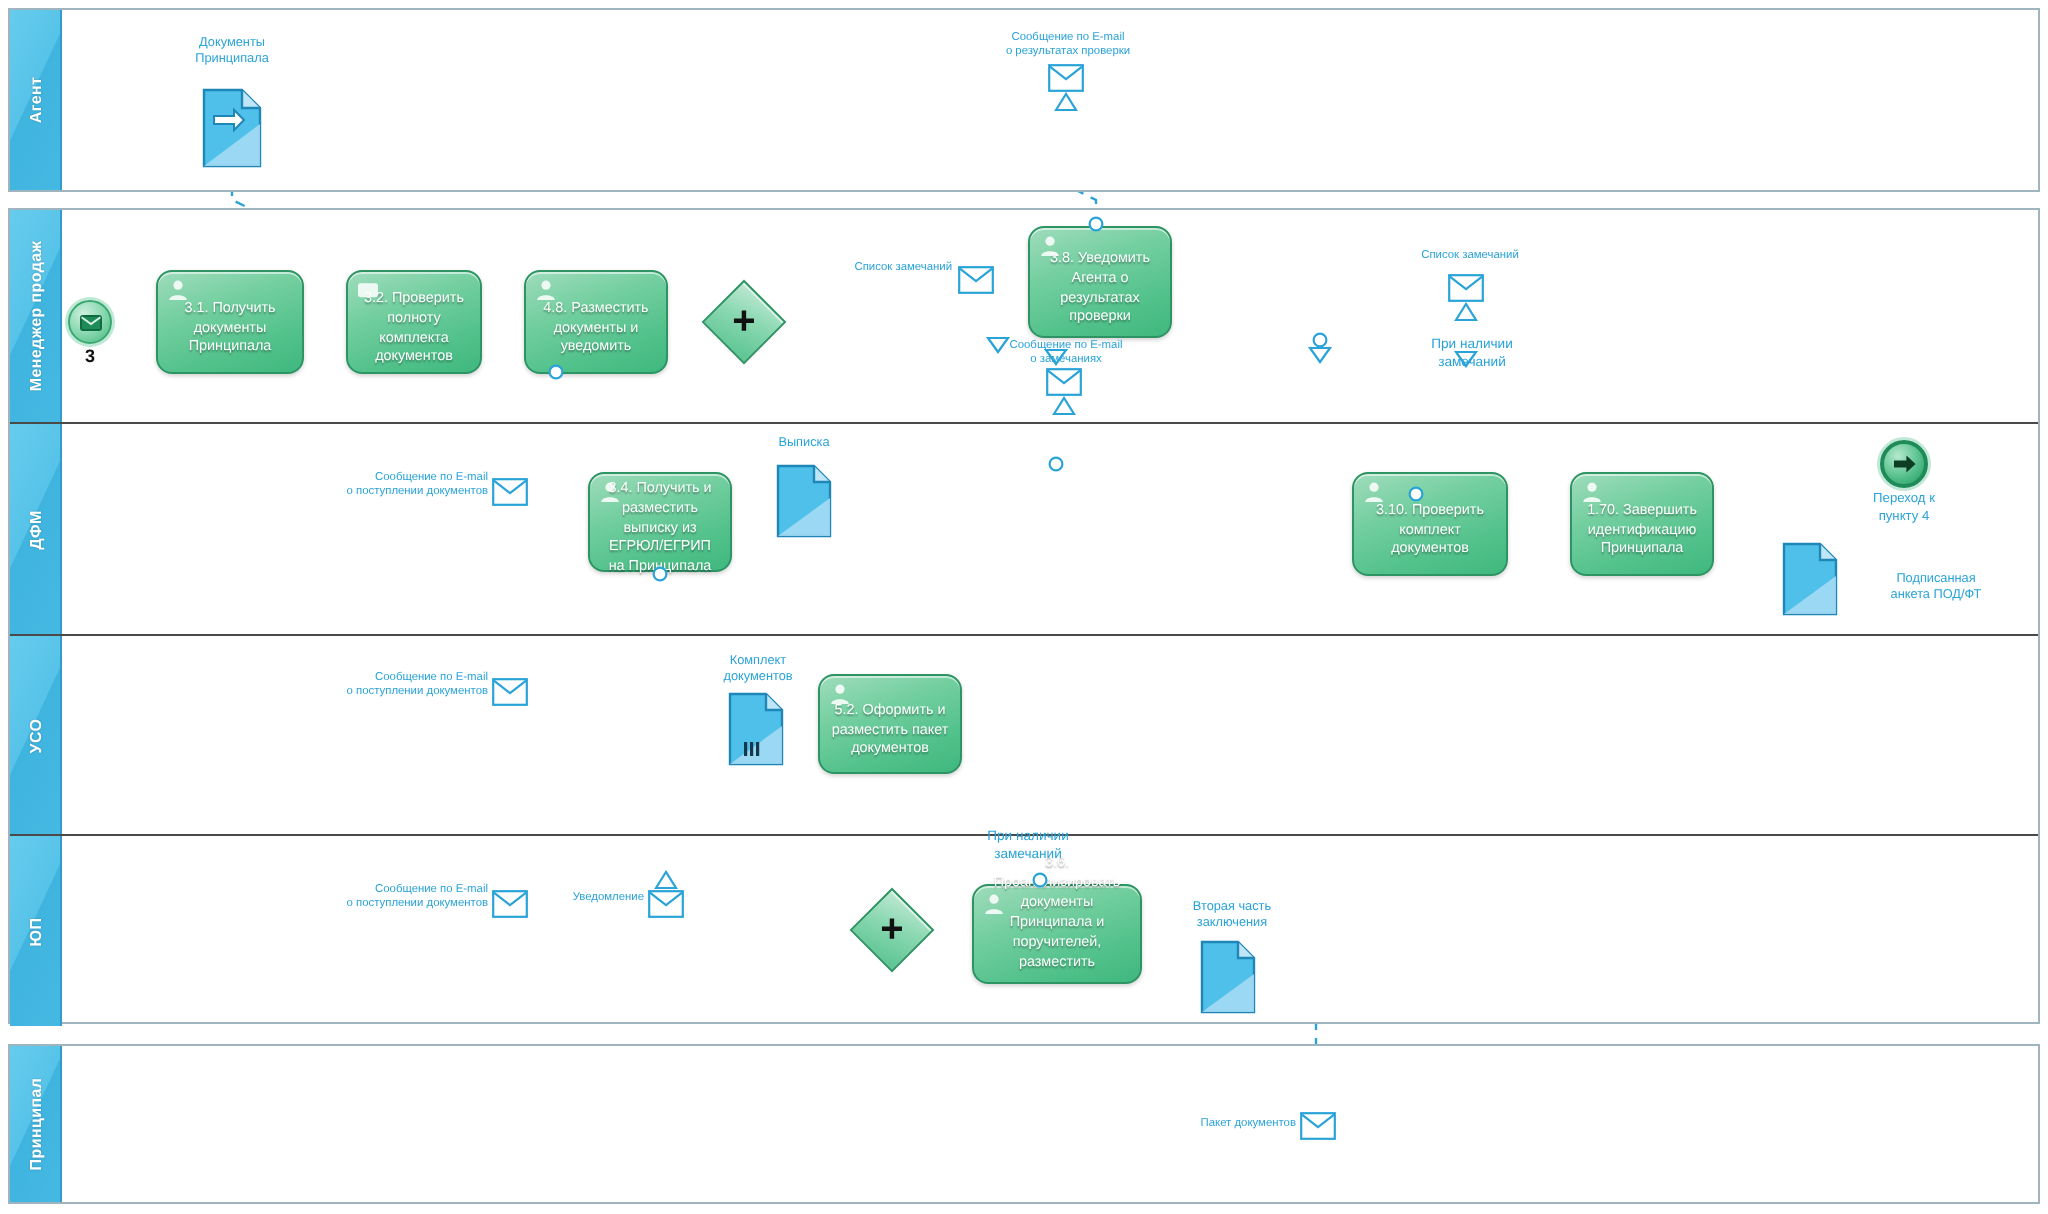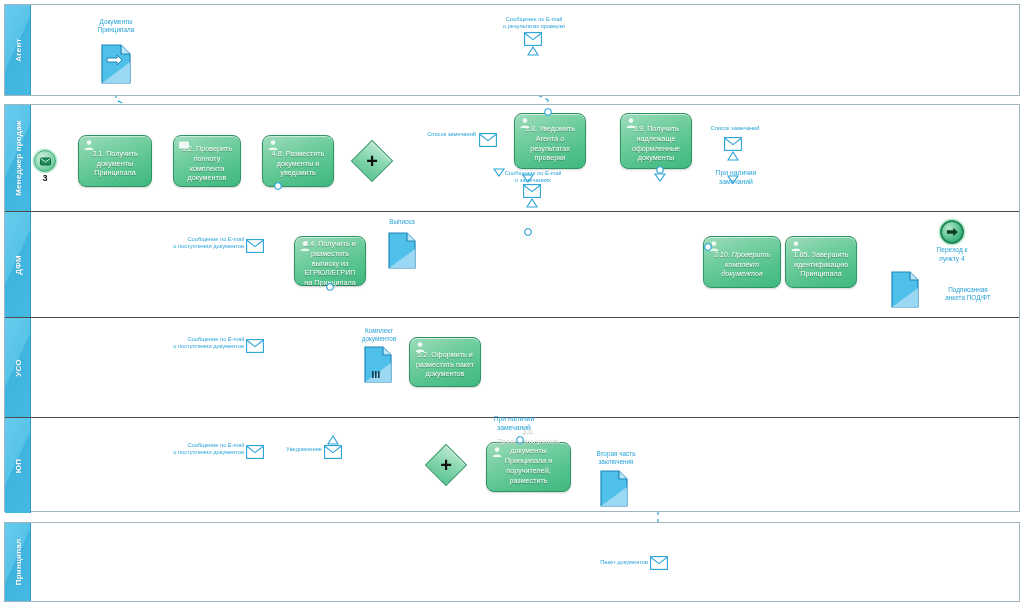--- a/index.html
+++ b/index.html
@@ -355,42 +355,35 @@
 
 
   <div class="task" style="left:514px; top:113px; width:72px; height:56px;justify-content:center;">
     <svg class="task-icon" viewBox="0 0 12 12">
       <circle cx="6" cy="3.6" r="2.3" fill="#ffffff" opacity=".85"></circle>
       <path d="M1.6,11 C1.6,7.8 10.4,7.8 10.4,11 z" fill="#ffffff" opacity=".85"></path>
     </svg>
     <div class="task-label">3.8. Уведомить Агента о результатах проверки</div>
   </div>
 
-  <div class="task" style="left:620px; top:113px; width:72px; height:56px;">
-    <svg class="task-icon" viewBox="0 0 12 12">
-      <circle cx="6" cy="3.6" r="2.3" fill="#ffffff" opacity=".85"></circle>
-      <path d="M1.6,11 C1.6,7.8 10.4,7.8 10.4,11 z" fill="#ffffff" opacity=".85"></path>
-    </svg>
-    <div class="task-label">3.9. Получить надлежаще оформленные документы</div>
-  </div>
-
-  <div class="task" style="left:703px; top:236px; width:78px; height:52px;font-style:italic;">
+
+  <div class="task" style="left:676px; top:236px; width:78px; height:52px;">
     <svg class="task-icon" viewBox="0 0 12 12">
       <circle cx="6" cy="3.6" r="2.3" fill="#ffffff" opacity=".85"></circle>
       <path d="M1.6,11 C1.6,7.8 10.4,7.8 10.4,11 z" fill="#ffffff" opacity=".85"></path>
     </svg>
     <div class="task-label">3.10. Проверить комплект документов</div>
   </div>
 
   <div class="task" style="left:785px; top:236px; width:72px; height:52px;">
     <svg class="task-icon" viewBox="0 0 12 12">
       <circle cx="6" cy="3.6" r="2.3" fill="#ffffff" opacity=".85"></circle>
       <path d="M1.6,11 C1.6,7.8 10.4,7.8 10.4,11 z" fill="#ffffff" opacity=".85"></path>
     </svg>
-    <div class="task-label">1.85. Завершить идентификацию Принципала</div>
+    <div class="task-label">1.70. Завершить идентификацию Принципала</div>
   </div>
 
   <div class="gateway" style="left:357px; top:146px;">
     <div class="gateway-plus">+</div>
   </div>
 
   <div class="gateway" style="left:431px; top:450px;">
     <div class="gateway-plus">+</div>
   </div>
 

